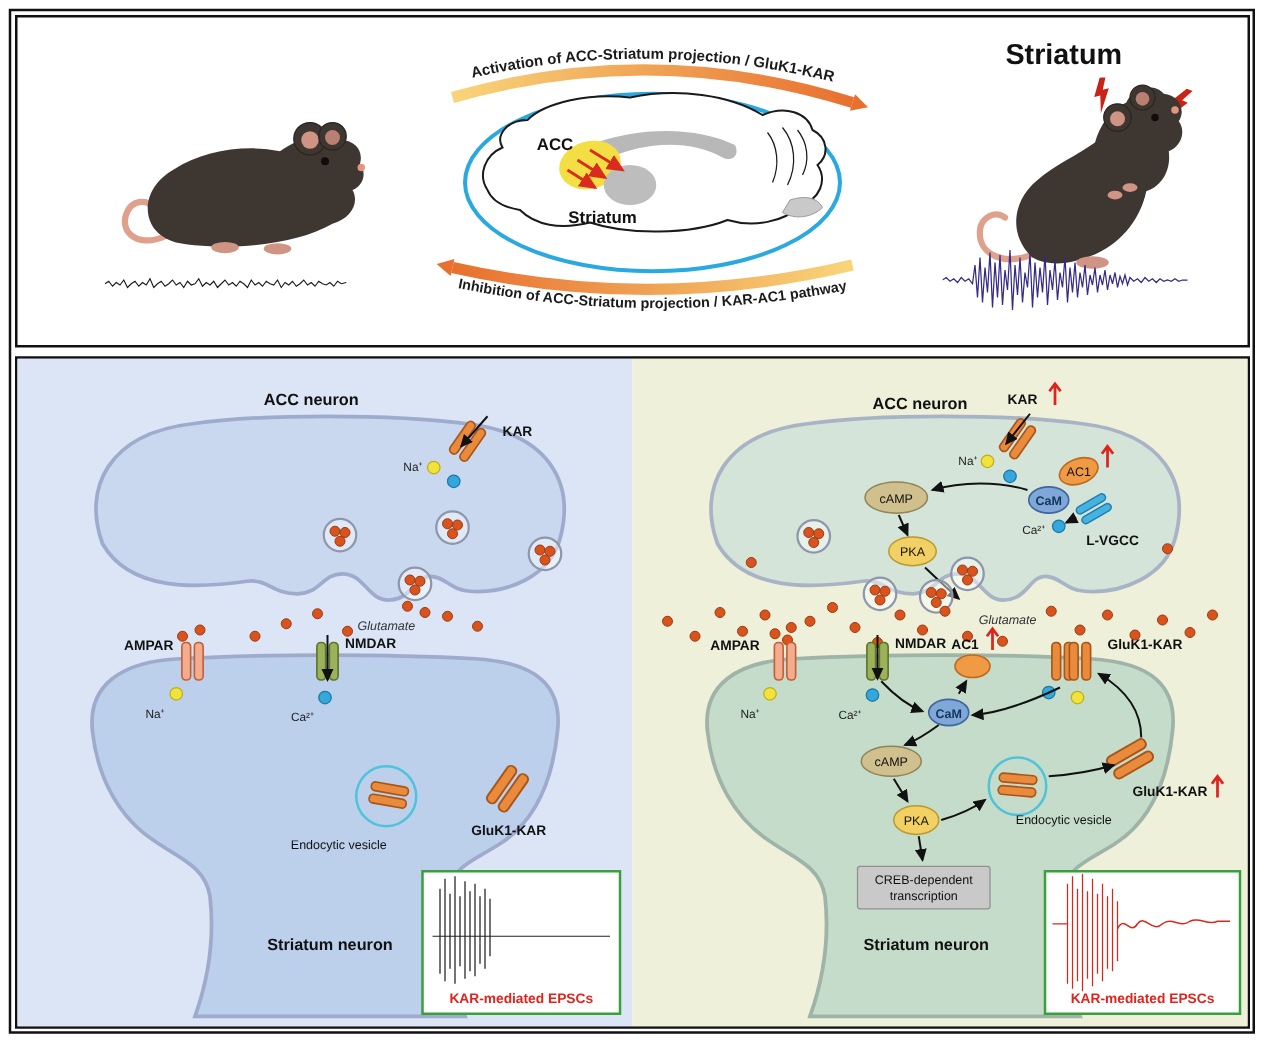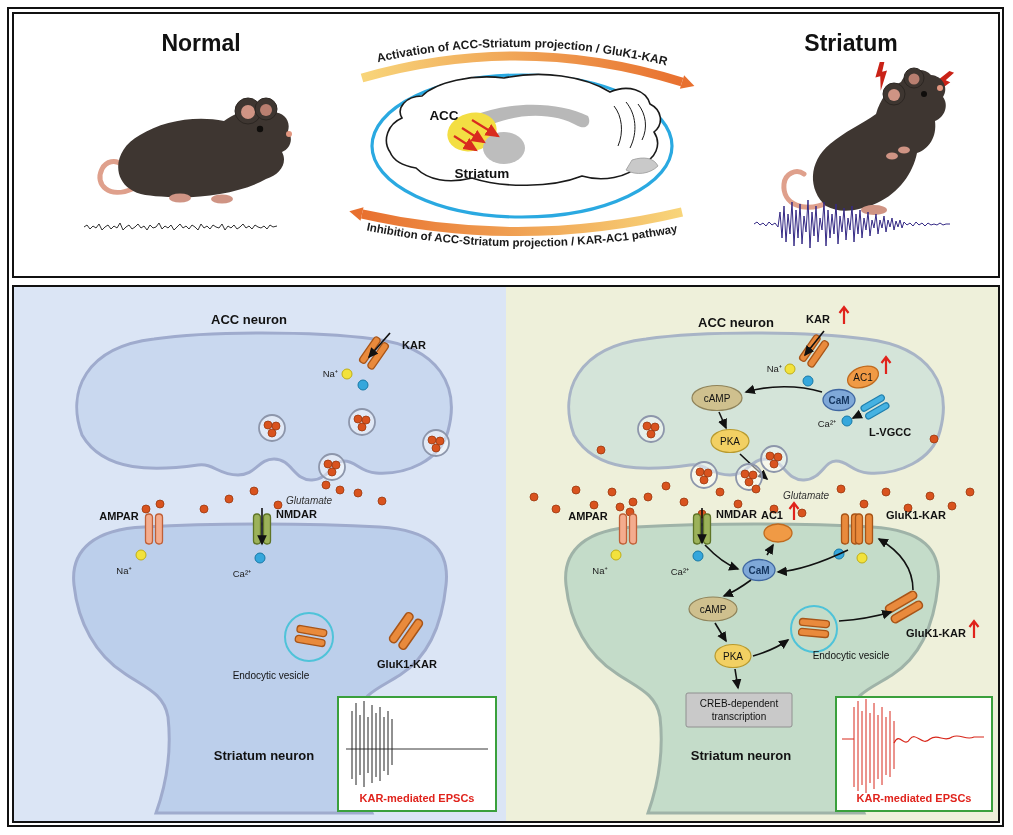--- a/index.html
+++ b/index.html
@@ -83,21 +83,20 @@
       <stop offset="0" stop-color="#e8702f"></stop>
         <stop offset="1" stop-color="#f8d57a"></stop>
     </linearGradient>
   </defs>
 </svg>
 
 <div class="frame"></div>
 
 <div class="topbox">
 
-  <div class="big-title" style="left:112px;top:16px;">Normal</div>
   <div class="big-title" style="left:762px;top:16px;">Striatum</div>
 
   <svg style="position:absolute;left:78px;top:63px;" width="210" height="140" viewBox="0 0 210 140">
     <path d="M40,112 C18,122 2,108 10,92 C14,84 24,82 30,88" stroke="#dfa08c" stroke-width="5" fill="none" stroke-linecap="round"></path>
     <path d="M38,112 C20,100 22,72 48,58 C70,44 104,38 132,44 C146,34 160,30 170,38 C186,30 200,40 196,54 C202,62 198,72 190,75 C196,86 188,98 174,102 C150,116 108,122 76,120 C58,119 46,118 38,112 Z" fill="#3e3631"></path>
     <circle cx="156" cy="34" r="13" fill="#3e3631" stroke="#2c2622"></circle>
     <circle cx="156" cy="35" r="7" fill="#cf9484"></circle>
     <circle cx="174" cy="32" r="11" fill="#3e3631" stroke="#2c2622"></circle>
     <circle cx="174" cy="33" r="6" fill="#b97f70"></circle>
     <circle cx="168" cy="52" r="3.2" fill="#0f0d0b"></circle>

